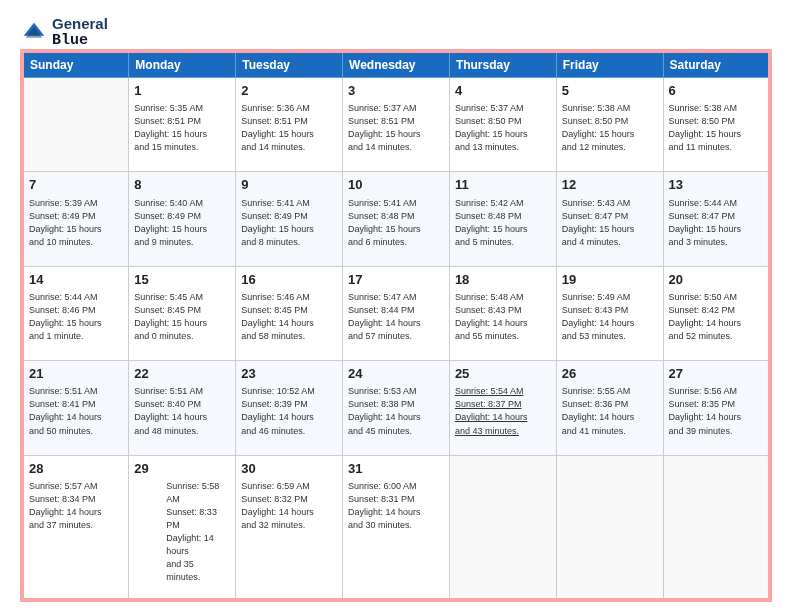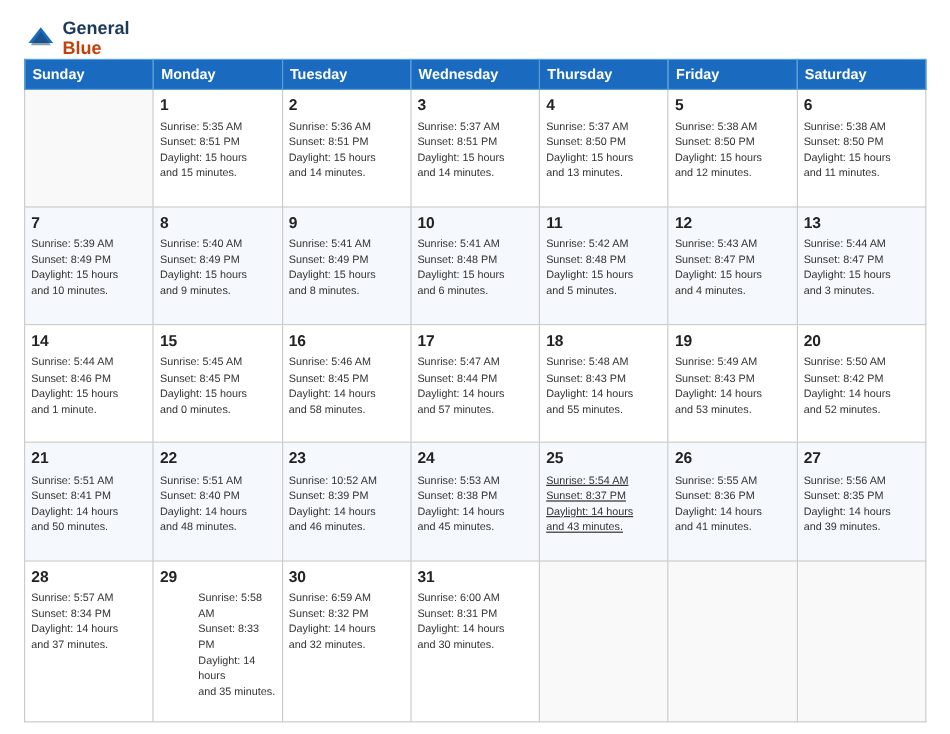--- a/index.html
+++ b/index.html
@@ -46,21 +46,21 @@
       color: #1a3a5c;
       line-height: 1;
     }
     .location {
       font-size: 15px;
       color: #333;
       margin-top: 2px;
     }
     .calendar {
       flex: 1;
-      border: 1px solid #fca5a5;
+      border: 4px solid #fca5a5;
       border-collapse: collapse;
       width: 100%;
       table-layout: fixed;
     }
     .calendar th {
       background-color: #1a6bbf;
       color: #fff;
       font-size: 12px;
       font-weight: bold;
       text-align: left;
@@ -107,21 +107,21 @@
 
 <div class="page">
   <div class="header">
     <div class="logo">
       <svg class="logo-icon" viewBox="0 0 30 30" width="30" height="30">
         <polygon points="15,4 26,18 4,18" fill="#1a6bbf"></polygon>
         <polygon points="15,8 24,20 6,20" fill="#1a3a5c" opacity="0.5"></polygon>
       </svg>
       <div class="logo-text">
         <div>General</div>
-        <div style="color:#c2410c;">Blue</div>
+        <div style="color:#0f172a;font-family:Liberation Mono, monospace;">Blue</div>
       </div>
     </div>
     <div class="title-block">
       <div class="month-title"></div>
       <div class="location"></div>
     </div>
   </div>
 
   <table class="calendar">
     <thead>

